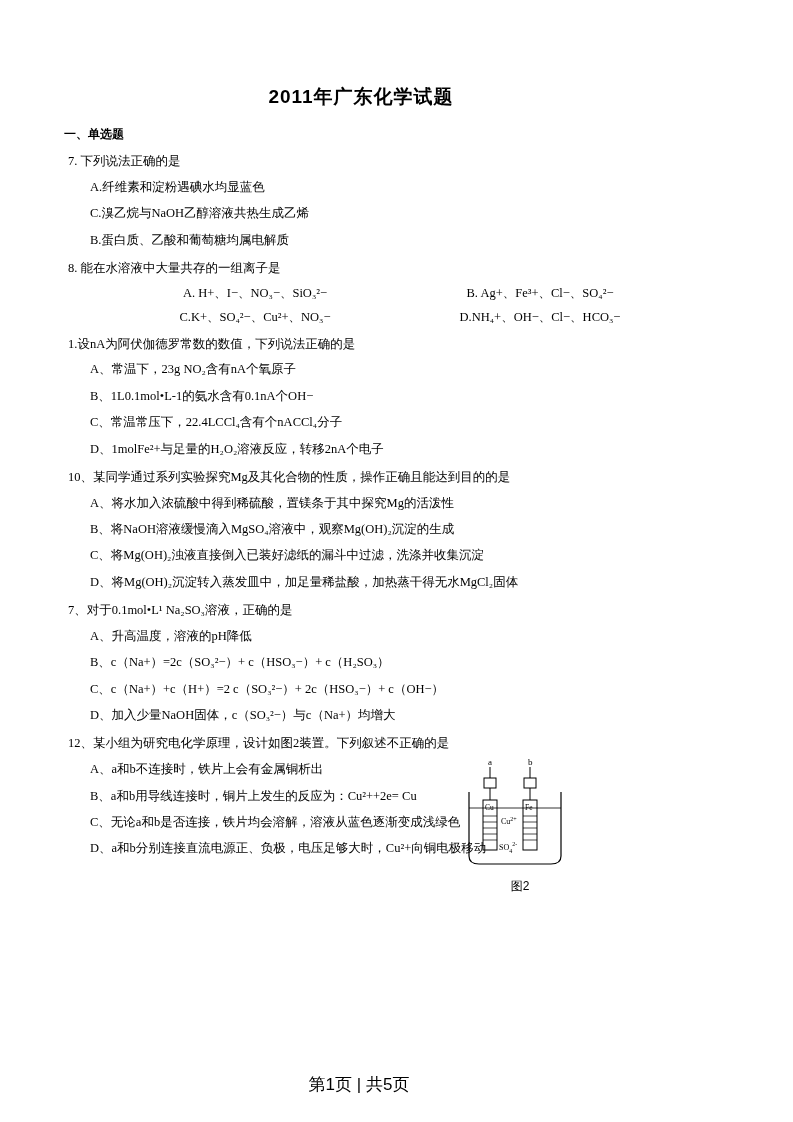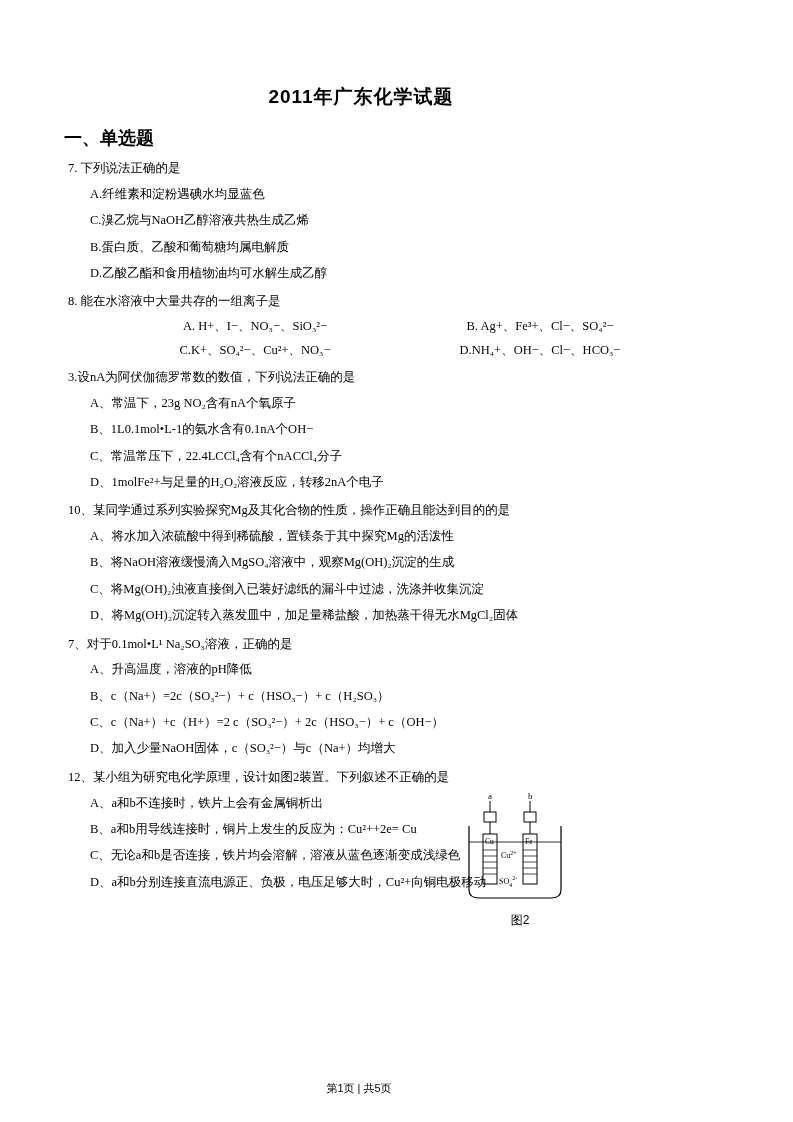--- a/index.html
+++ b/index.html
@@ -27,21 +27,21 @@
     font-family: "Liberation Sans", "DejaVu Sans", sans-serif;
     font-weight: bold;
     font-size: 19px;
     letter-spacing: 1px;
     margin-top: 24px;
     margin-bottom: 16px;
   }
   .section-head {
     font-family: "Liberation Sans", "DejaVu Sans", sans-serif;
     font-weight: bold;
-    font-size: 18px;
+    font-size: 12px;
     margin: 6px 0 8px 0;
     padding-left: 2px;
   }
   .q {
     margin-top: 9px;
   }
   .q-stem {
     font-size: 12.5px;
     line-height: 1.5;
     padding-left: 6px;
@@ -65,21 +65,21 @@
   }
   .opt-2col .c2 {
     flex: 1 1 auto;
   }
   .footer {
     position: absolute;
     left: 0;
     right: 4px;
     bottom: 26px;
     text-align: center;
-    font-size: 11px;
+    font-size: 17px;
     font-family: "Liberation Sans", "DejaVu Sans", sans-serif;
   }
   .q12wrap {
     position: relative;
   }
   .figure {
     position: absolute;
     right: 75px;
     top: 22px;
     width: 130px;
@@ -102,37 +102,36 @@
 
   <div class="doc-title">2011年广东化学试题</div>
 
   <div class="section-head">一、单选题</div>
 
   <div class="q">
     <div class="q-stem">7. 下列说法正确的是</div>
     <div class="opt">A.纤维素和淀粉遇碘水均显蓝色</div>
     <div class="opt">C.溴乙烷与NaOH乙醇溶液共热生成乙烯</div>
     <div class="opt">B.蛋白质、乙酸和葡萄糖均属电解质</div>
-    <div class="opt">D.乙酸乙酯和食用植物油均可水解生成乙醇</div>
   </div>
 
   <div class="q">
     <div class="q-stem">8. 能在水溶液中大量共存的一组离子是</div>
     <div class="opt-2col">
       <div class="c1">A. H+、I−、NO₃−、SiO₃²−</div>
       <div class="c2">B. Ag+、Fe³+、Cl−、SO₄²−</div>
     </div>
     <div class="opt-2col">
       <div class="c1">C.K+、SO₄²−、Cu²+、NO₃−</div>
       <div class="c2">D.NH₄+、OH−、Cl−、HCO₃−</div>
     </div>
   </div>
 
   <div class="q">
-    <div class="q-stem">3.设nA为阿伏伽德罗常数的数值，下列说法正确的是</div>
+    <div class="q-stem">1.设nA为阿伏伽德罗常数的数值，下列说法正确的是</div>
     <div class="opt">A、常温下，23g NO₂含有nA个氧原子</div>
     <div class="opt">B、1L0.1mol•L-1的氨水含有0.1nA个OH−</div>
     <div class="opt">C、常温常压下，22.4LCCl₄含有个nACCl₄分子</div>
     <div class="opt">D、1molFe²+与足量的H₂O₂溶液反应，转移2nA个电子</div>
   </div>
 
   <div class="q">
     <div class="q-stem">10、某同学通过系列实验探究Mg及其化合物的性质，操作正确且能达到目的的是</div>
     <div class="opt">A、将水加入浓硫酸中得到稀硫酸，置镁条于其中探究Mg的活泼性</div>
     <div class="opt">B、将NaOH溶液缓慢滴入MgSO₄溶液中，观察Mg(OH)₂沉淀的生成</div>

